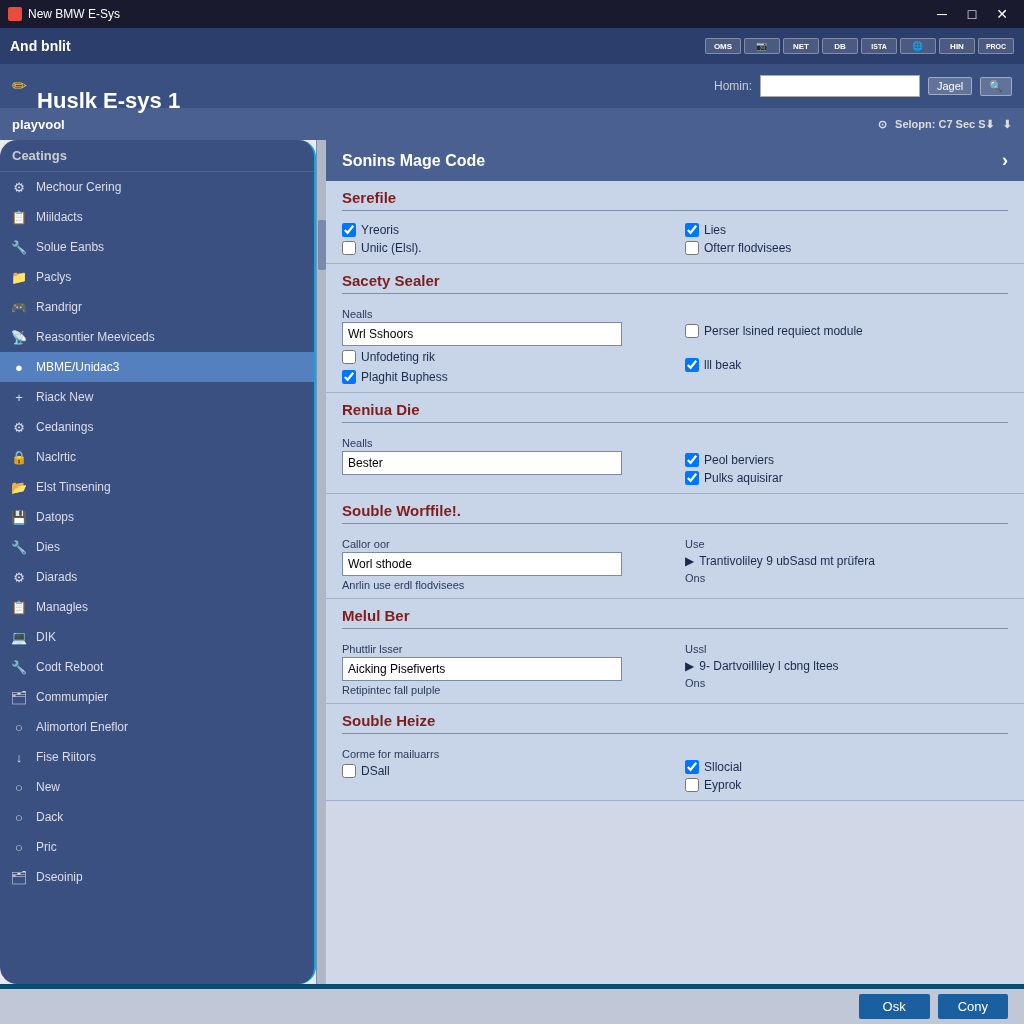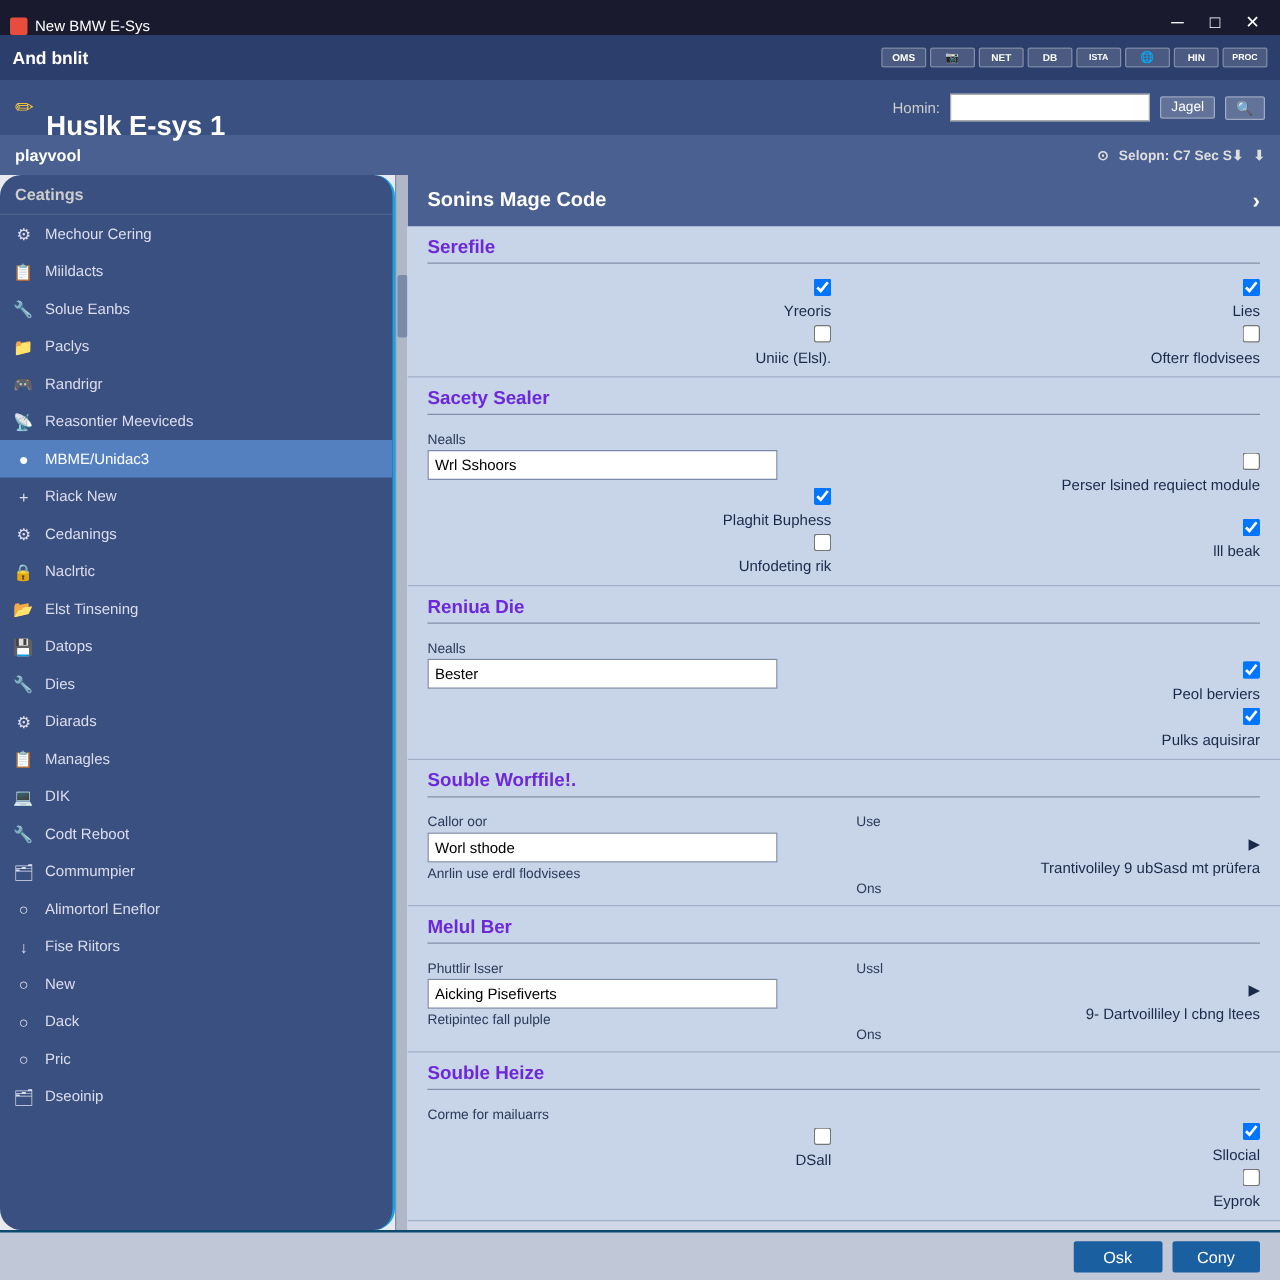--- a/index.html
+++ b/index.html
@@ -4,21 +4,21 @@
   <style>
     * { box-sizing: border-box; margin: 0; padding: 0; }
     body { font-family: 'Segoe UI', Arial, sans-serif; font-size: 12px; background: #c0c0c0; overflow: hidden; width: 1024px; height: 1024px; }
 
     
     .title-bar {
       background: #1a1a2e;
       color: white;
       height: 28px;
       display: flex;
-      align-items: flex-end;
+      align-items: center;
       padding: 0 8px;
       font-size: 12px;
       gap: 6px;
     }
     .title-bar-icon { width: 14px; height: 14px; background: #e74c3c; border-radius: 2px; display: inline-block; }
     .title-bar-controls { margin-left: auto; display: flex; gap: 2px; }
     .title-bar-btn { width: 28px; height: 22px; background: transparent; border: none; color: white; cursor: pointer; font-size: 14px; display: flex; align-items: center; justify-content: center; }
 
     
     .toolbar-top {
@@ -125,37 +125,36 @@
     }
     .panel-close-btn { color: white; cursor: pointer; font-size: 18px; }
 
     .section {
       padding: 8px 16px 4px;
       border-bottom: 1px solid #a0b0c8;
     }
     .section-title {
       font-size: 15px;
       font-weight: bold;
-      color: #6d28d9;
+      color: #7f1d1d;
       margin-bottom: 8px;
       padding-bottom: 4px;
       border-bottom: 1px solid #8090a8;
     }
 
     .two-col { display: flex; gap: 20px; }
     .col { flex: 1; }
 
     .checkbox-row {
       display: flex;
       align-items: flex-end;
       gap: 5px;
       margin: 4px 0;
       font-size: 12px;
       color: #1a2a4a;
-      flex-direction: column;
     }
     .checkbox-row input[type=checkbox] { width: 14px; height: 14px; }
 
     .field-label { font-size: 11px; color: #2a3a5a; margin: 6px 0 2px; }
     .field-input {
       width: 280px;
       height: 24px;
       border: 1px solid #7a8aa8;
       padding: 2px 5px;
       font-size: 12px;
@@ -164,21 +163,21 @@
 
     
     .bottom-bar {
       background: #c0c8d8;
       height: 40px;
       display: flex;
       align-items: center;
       justify-content: flex-end;
       padding: 0 16px;
       gap: 8px;
-      border-top: 2px solid #0c4a6e;
+      border-top: 5px solid #0c4a6e;
     }
     .btn-primary {
       background: #1a5fa0;
       color: white;
       border: none;
       padding: 5px 24px;
       font-size: 13px;
       cursor: pointer;
       border-radius: 2px;
     }
@@ -385,27 +384,27 @@
           </div>
         </div>
       </div>
 
       <div class="section">
         <div class="section-title">Sacety Sealer</div>
         <div class="two-col">
           <div class="col">
             <div class="field-label">Nealls</div>
             <input class="field-input" type="text" value="Wrl Sshoors" style="">
-            <div class="checkbox-row" style="margin-top:6px;">
-              <input type="checkbox" checked="" style="">
-              <span>Plaghit Buphess</span>
-            </div>
             <div class="checkbox-row">
               <input type="checkbox" style="">
               <span>Unfodeting rik</span>
+            </div>
+            <div class="checkbox-row" style="margin-top:6px;">
+              <input type="checkbox" checked="" style="">
+              <span>Plaghit Buphess</span>
             </div>
           </div>
           <div class="col">
             <div class="checkbox-row" style="margin-top:22px;">
               <input type="checkbox" style="">
               <span>Perser lsined requiect module</span>
             </div>
             <div class="checkbox-row" style="margin-top:20px;">
               <input type="checkbox" checked="" style="">
               <span>lll beak</span>

